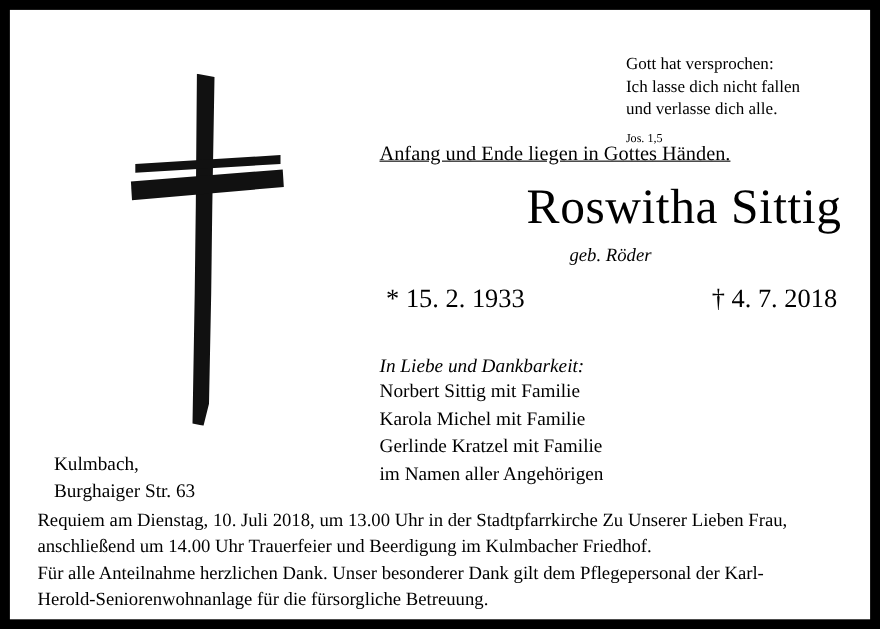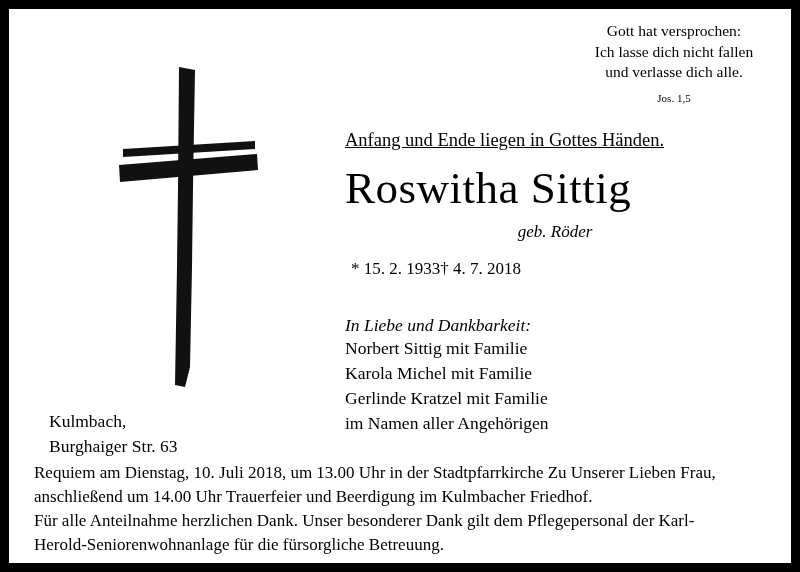--- a/index.html
+++ b/index.html
@@ -27,25 +27,25 @@
     top: 9px;
     width: 782px;
     height: 554px;
     background: #ffffff;
     box-sizing: border-box;
   }
   
   .verse {
     position: absolute;
     left: 560px;
-    top: 12px;
+    top: 40px;
     width: 210px;
     font-size: 15.5px;
     line-height: 1.33;
-    text-align: center;
+    text-align: left;
   }
   .verse .line { white-space: nowrap; }
   .verse-src {
     margin-top: 8px;
     font-size: 11px;
   }
   
   .cross-wrap {
     position: absolute;
     left: 108px;
@@ -63,34 +63,35 @@
   .intro {
     font-size: 18.5px;
     line-height: 1.2;
     white-space: nowrap;
     text-decoration: underline;
   }
   .name {
     margin-top: 14px;
     font-size: 45px;
     line-height: 1.05;
-    text-align: left;
+    text-align: right;
     letter-spacing: 0.5px;
     white-space: nowrap;
   }
   .maiden {
     margin-top: 10px;
     font-size: 17px;
     text-align: center;
     font-style: italic;
   }
   .dates {
     margin-top: 17px;
     display: flex;
-    font-size: 17px;
+    justify-content: space-between;
+    font-size: 24px;
     padding: 0 4px 0 6px;
   }
   .gratitude {
     margin-top: 36px;
     font-size: 17.5px;
     font-style: italic;
   }
   .family {
     margin-top: 0;
     font-size: 17.5px;

